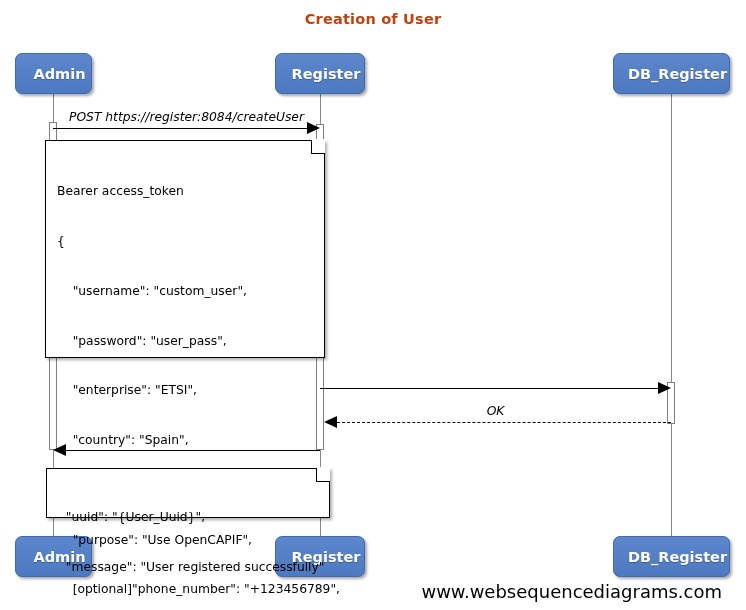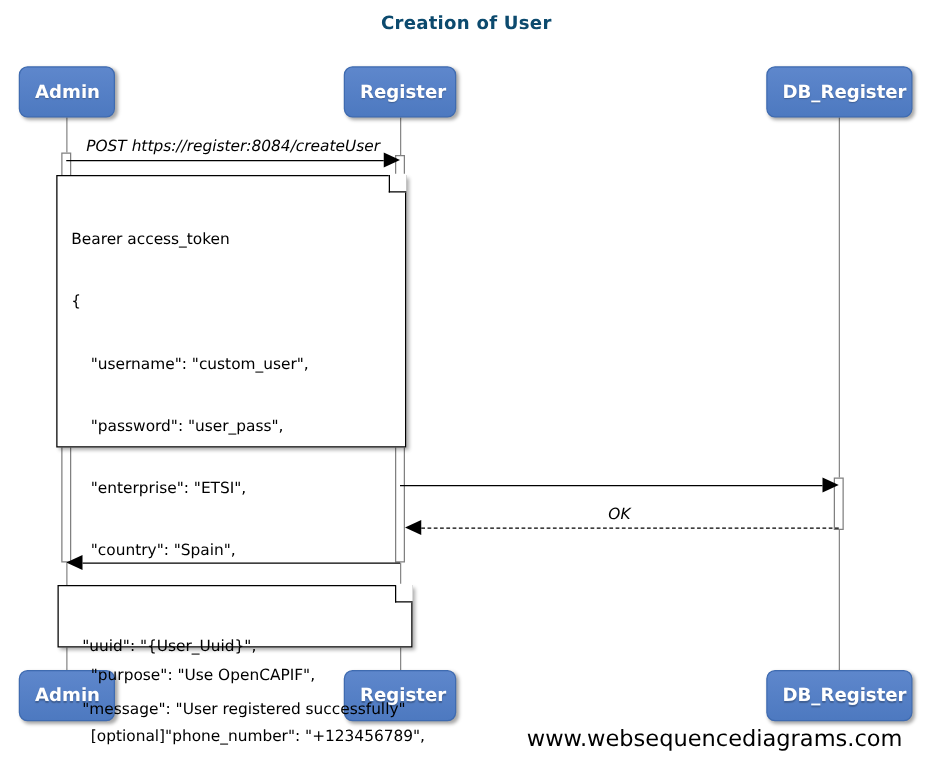--- a/index.html
+++ b/index.html
@@ -20,38 +20,38 @@
 
   
   .diagram-title {
     position: absolute;
     top: 11px;
     left: 0;
     width: 746px;
     text-align: center;
     font-size: 14.5px;
     font-weight: bold;
-    color: #0c4a6e;
+    color: #c2410c;
     letter-spacing: 0.2px;
   }
 
   
   .actor-box {
     position: absolute;
     box-sizing: border-box;
     background: #5580c8;
     background-image: linear-gradient(to bottom, #5e87cc 0%, #4d79c0 100%);
     border: 1px solid #3f6bb0;
     border-radius: 7px;
     color: #ffffff;
     font-size: 14.5px;
     font-weight: bold;
     display: flex;
     align-items: center;
-    justify-content: flex-start;
+    justify-content: center;
     box-shadow: 2px 2px 3px rgba(0,0,0,0.35);
     text-shadow: 0 1px 1px rgba(0,0,0,0.25);
     z-index: 6;
     white-space: nowrap;
     padding-left: 12px;
   }
 
   
   .lifeline {
     position: absolute;

